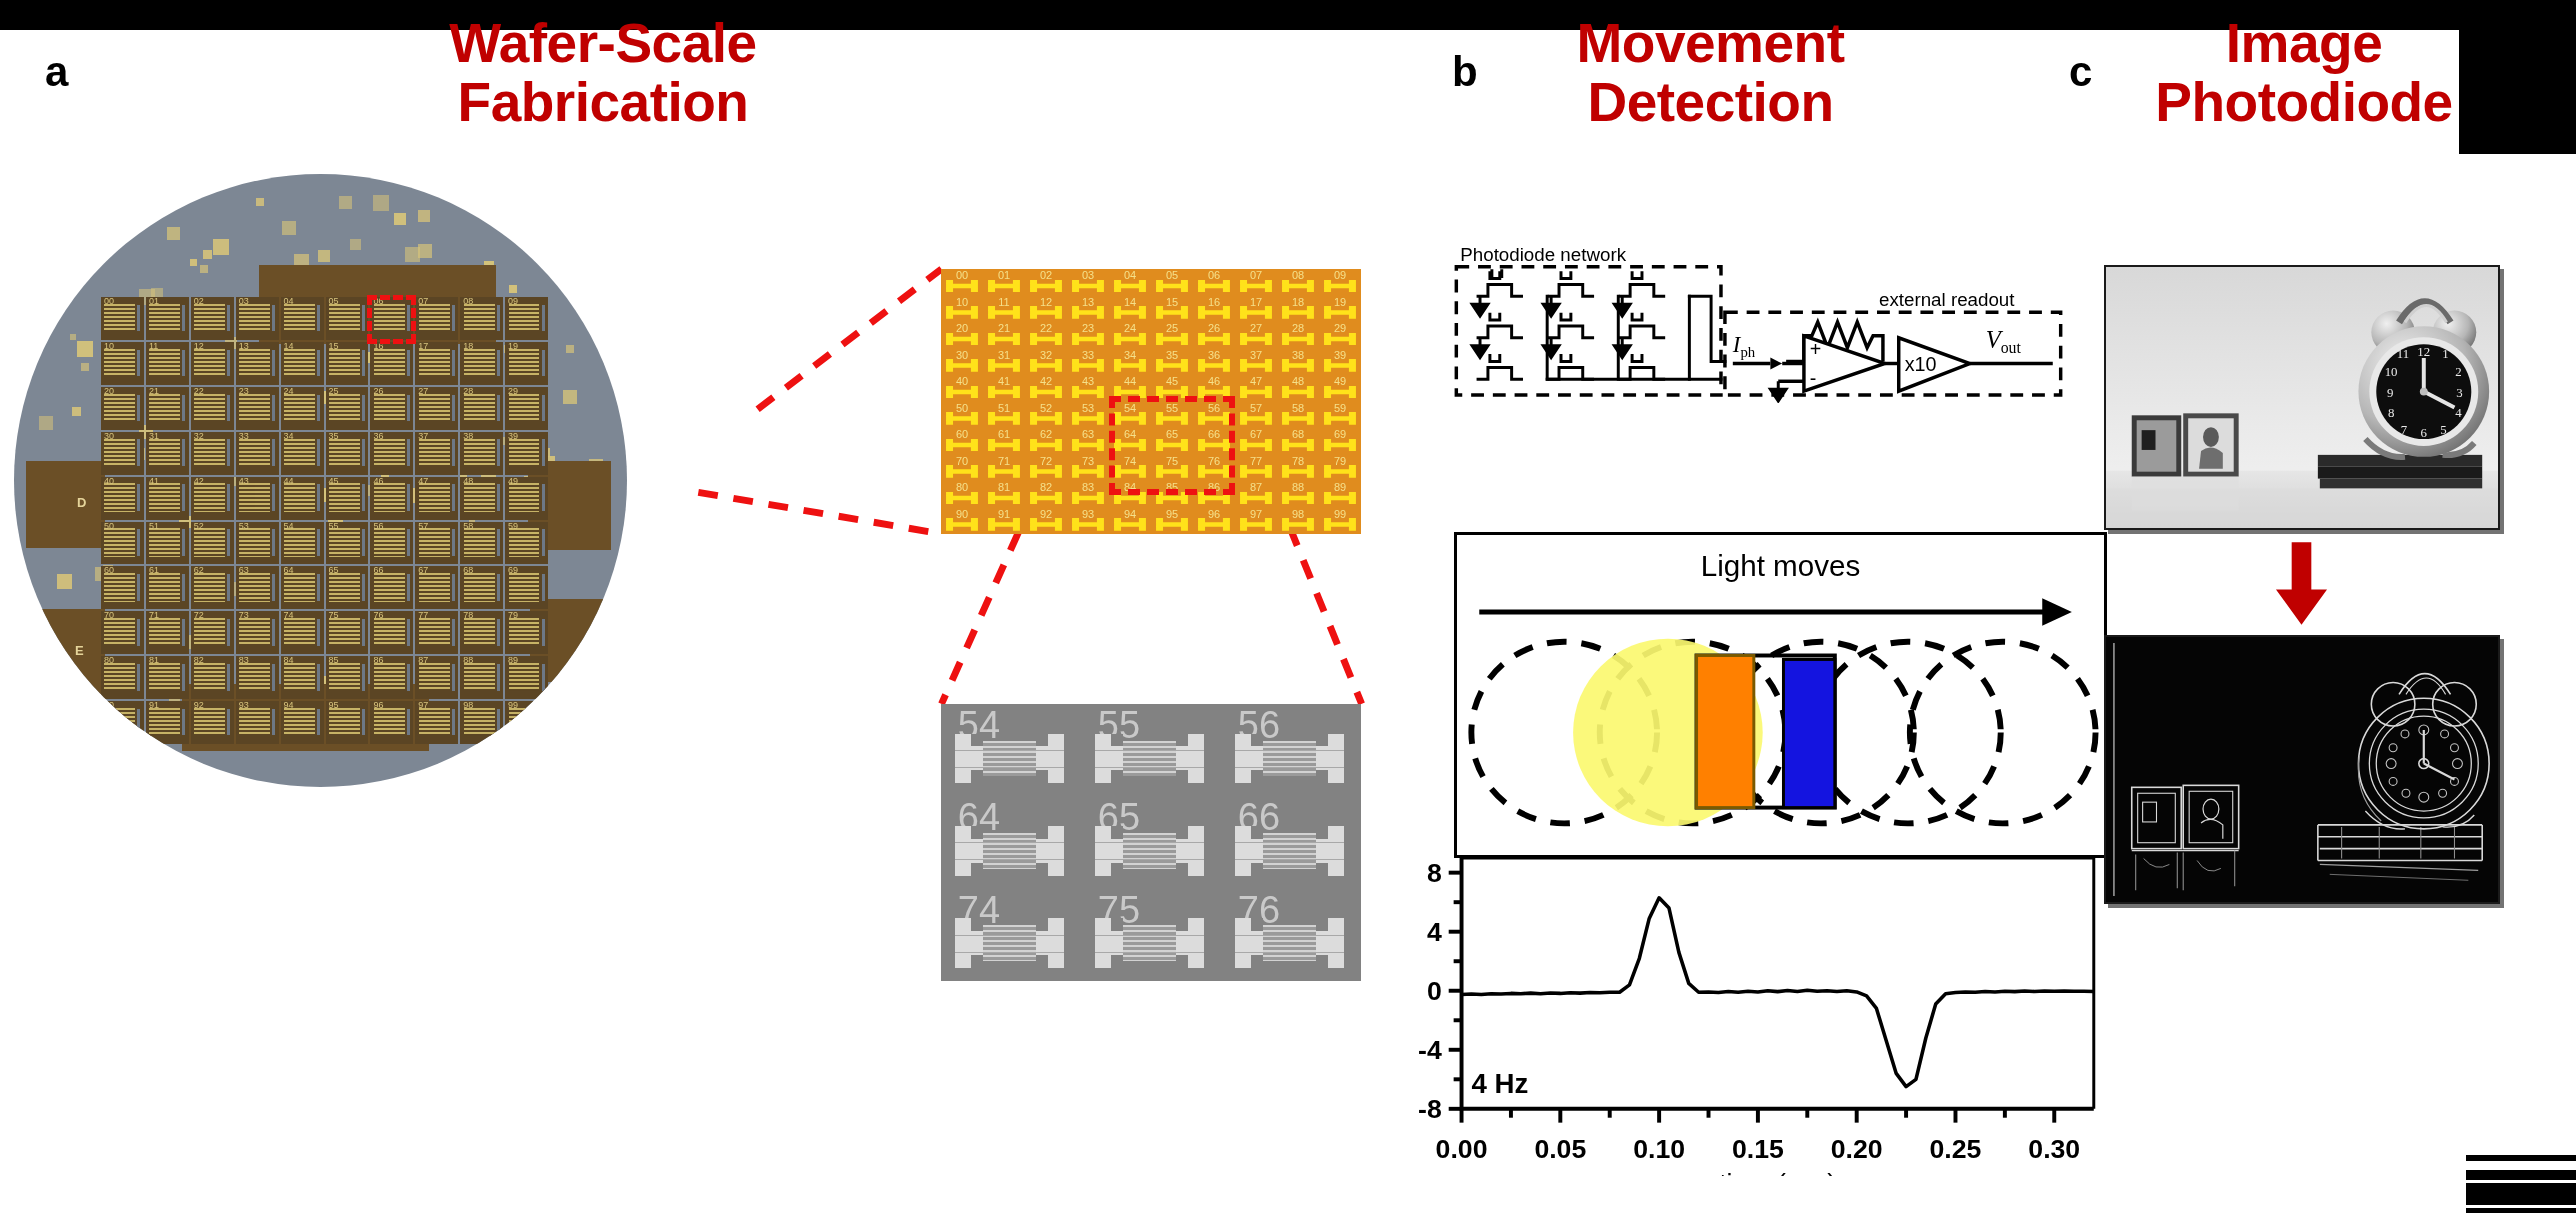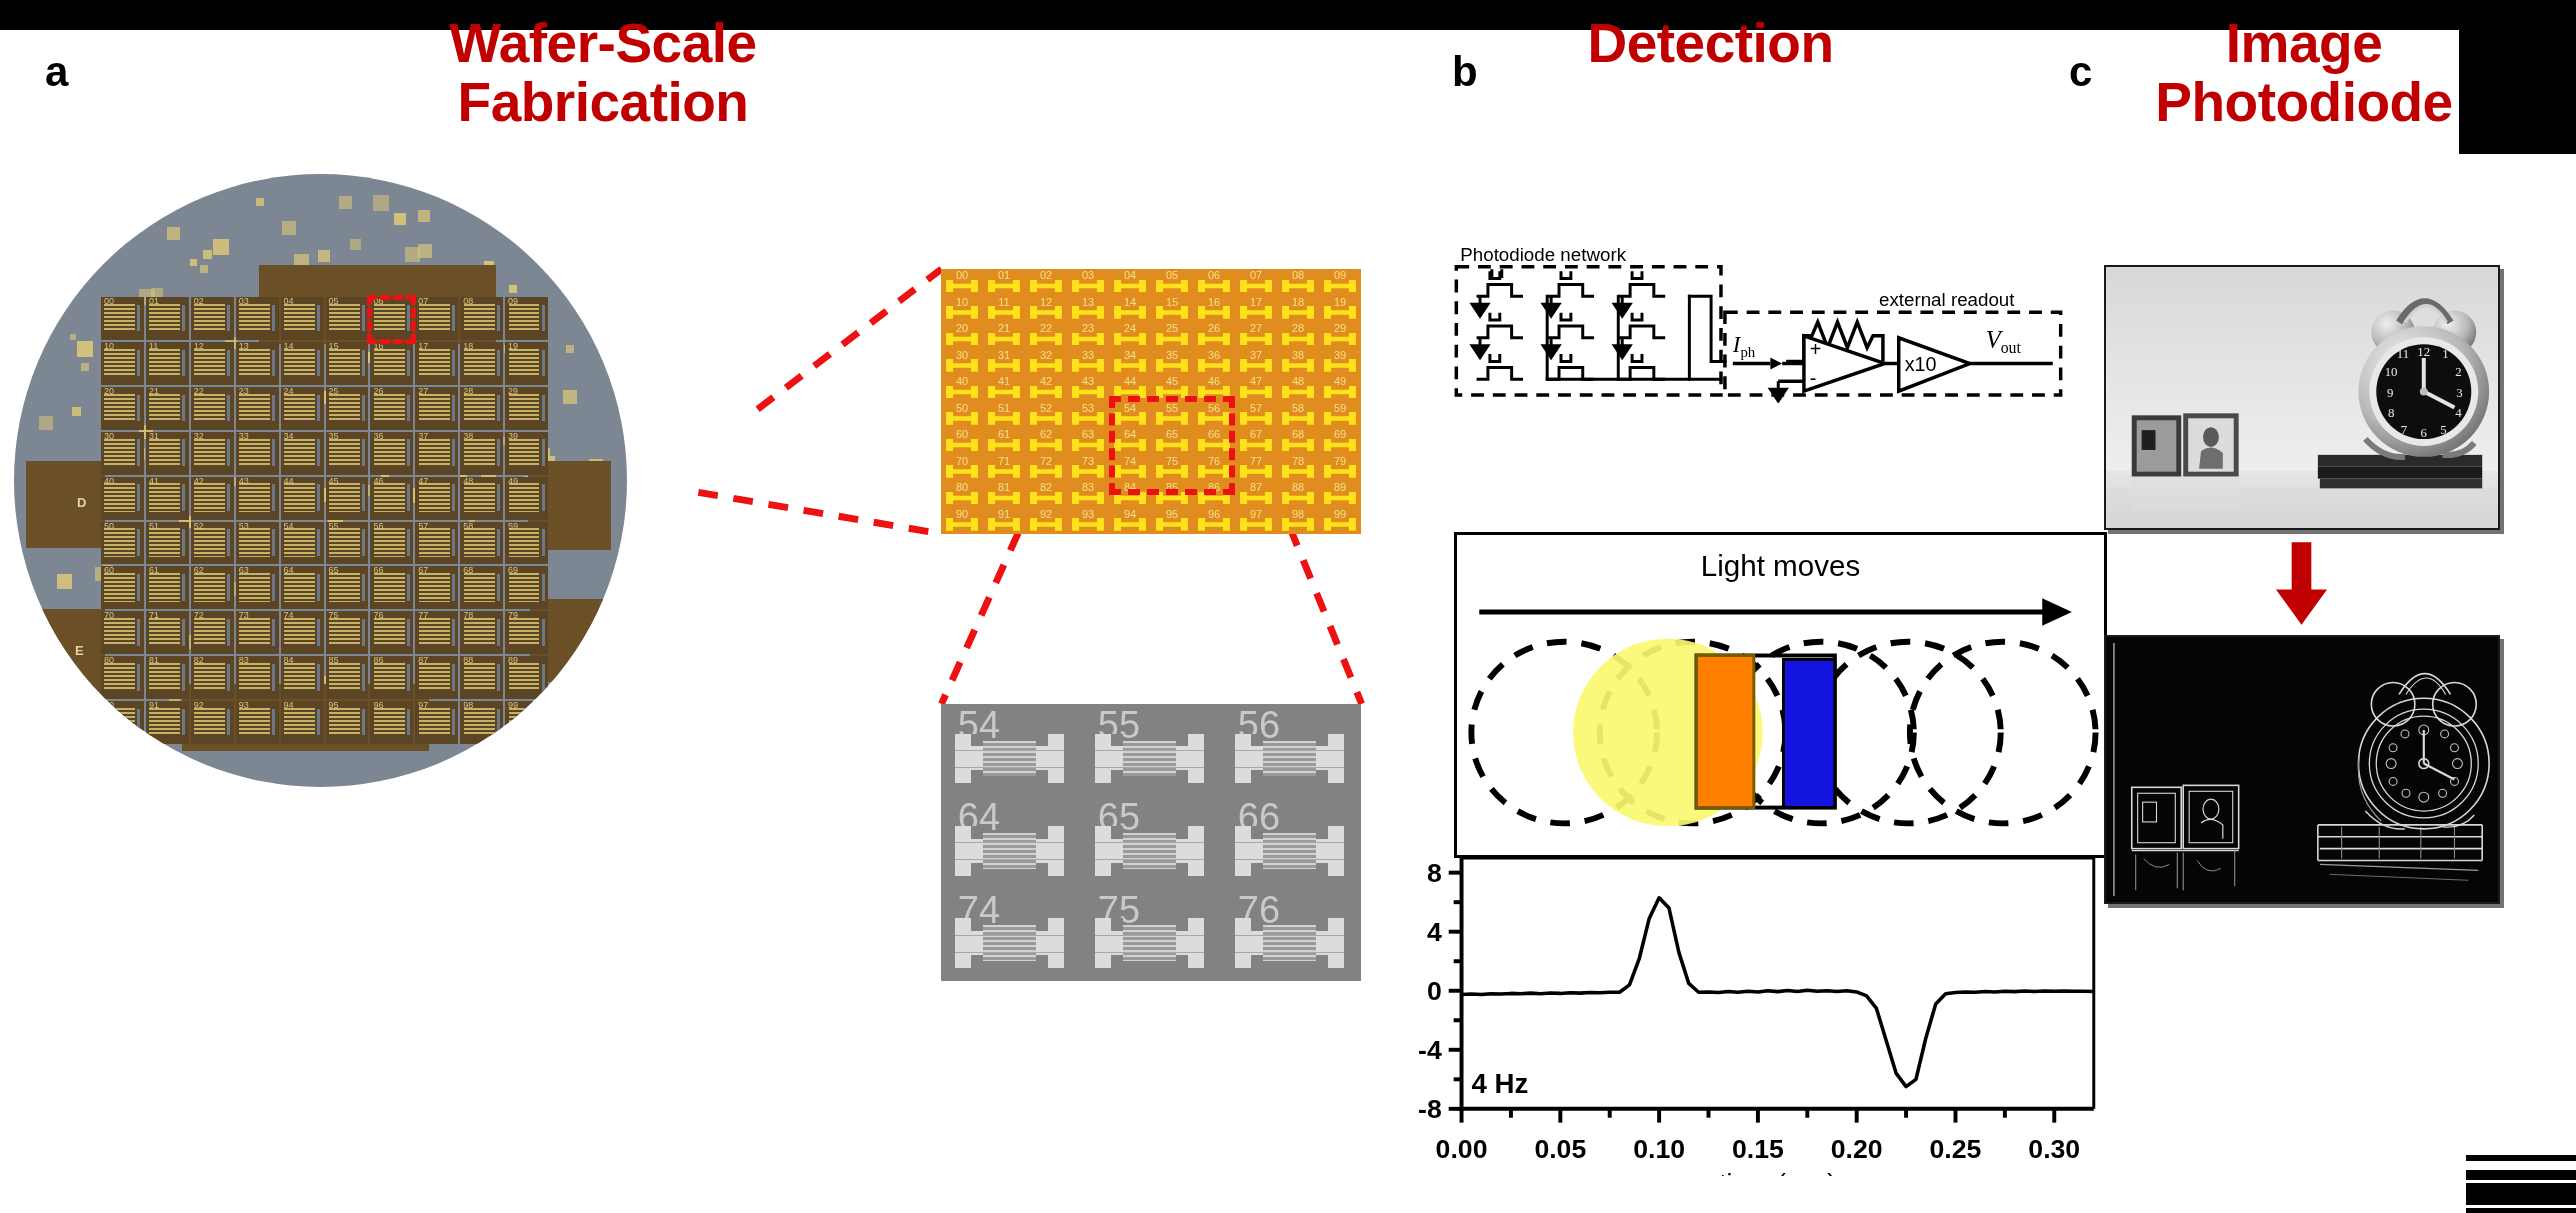--- a/index.html
+++ b/index.html
@@ -100,20 +100,21 @@
 
 <div class="plabel" style="left:45px;top:51px;">a</div>
 <div class="plabel" style="left:1452px;top:51px;">b</div>
 <div class="plabel" style="left:2069px;top:51px;">c</div>
 
 <div class="heading" style="left:326px;top:14px;width:554px;">
   <div>Wafer-Scale</div>
   <div>Fabrication</div>
 </div>
 <div class="heading" style="left:1473px;top:14px;width:475px;">
+  <div>Movement</div>
   <div>Detection</div>
 </div>
 <div class="heading" style="left:2116px;top:14px;width:376px;">
   <div>Image</div>
   <div>Photodiode</div>
 </div>
 
 <div id="wafer-wrap">
   <div class="wafer-disc">
     <div id="wafer-specks">

